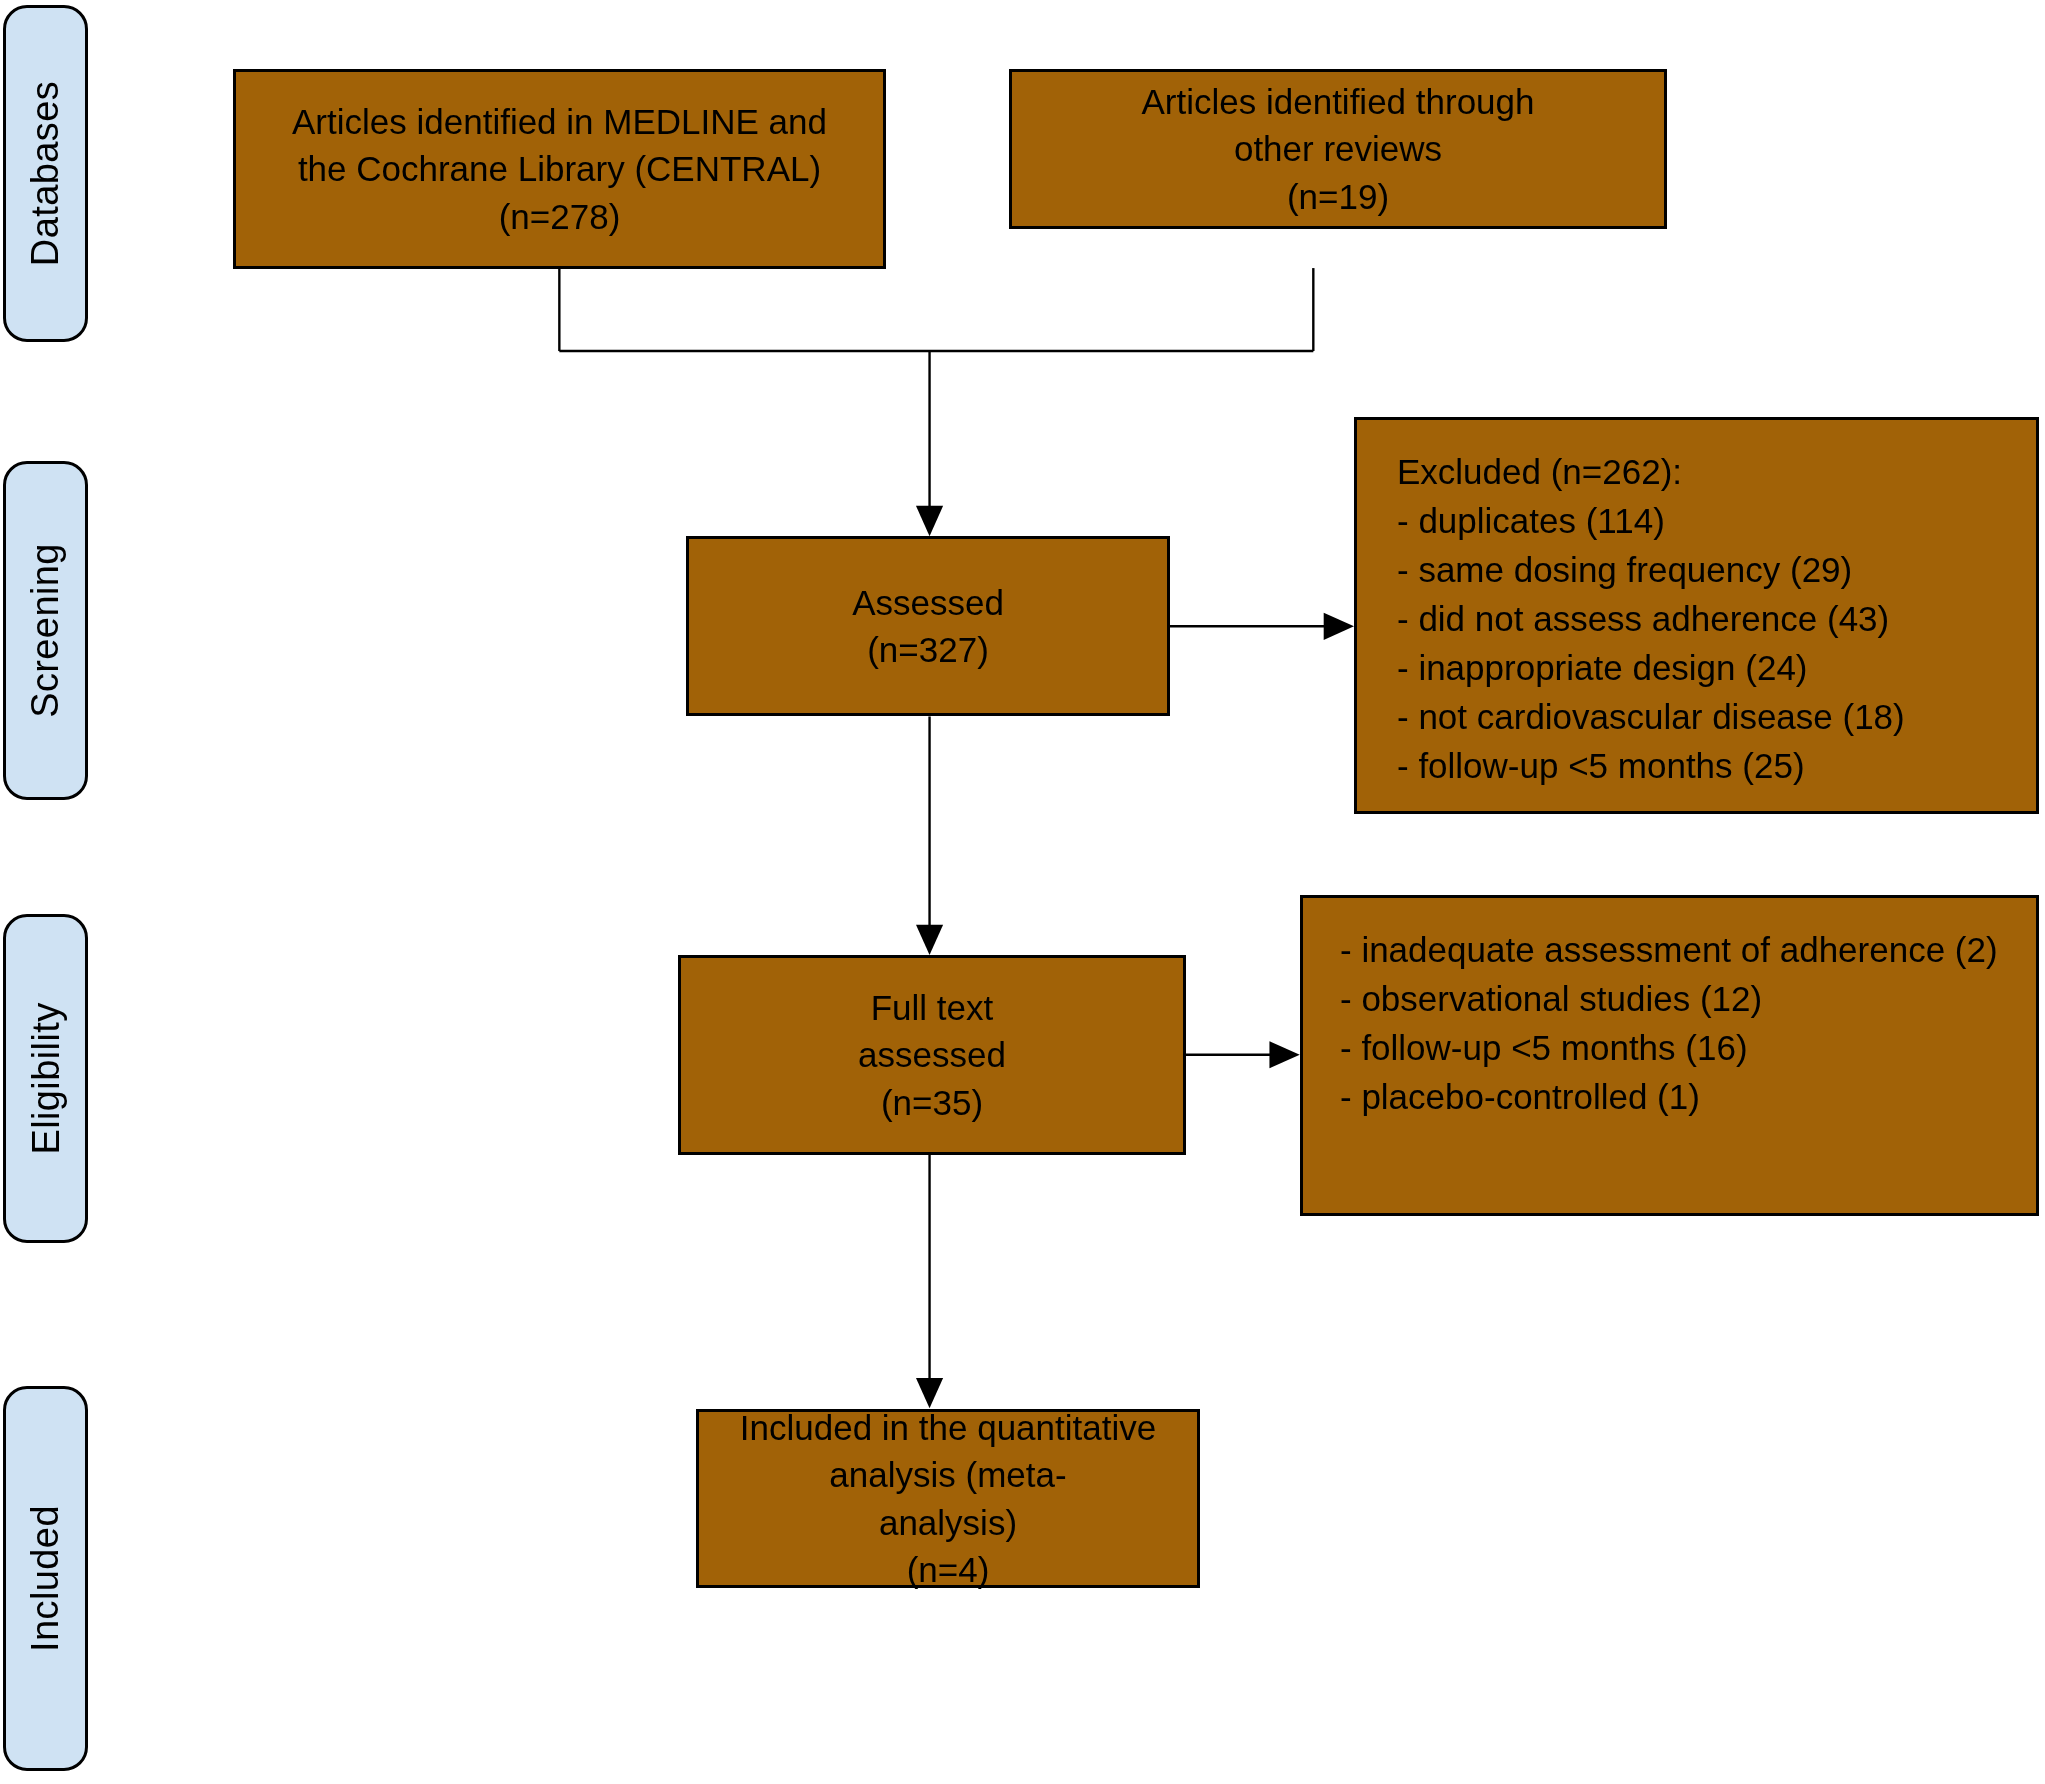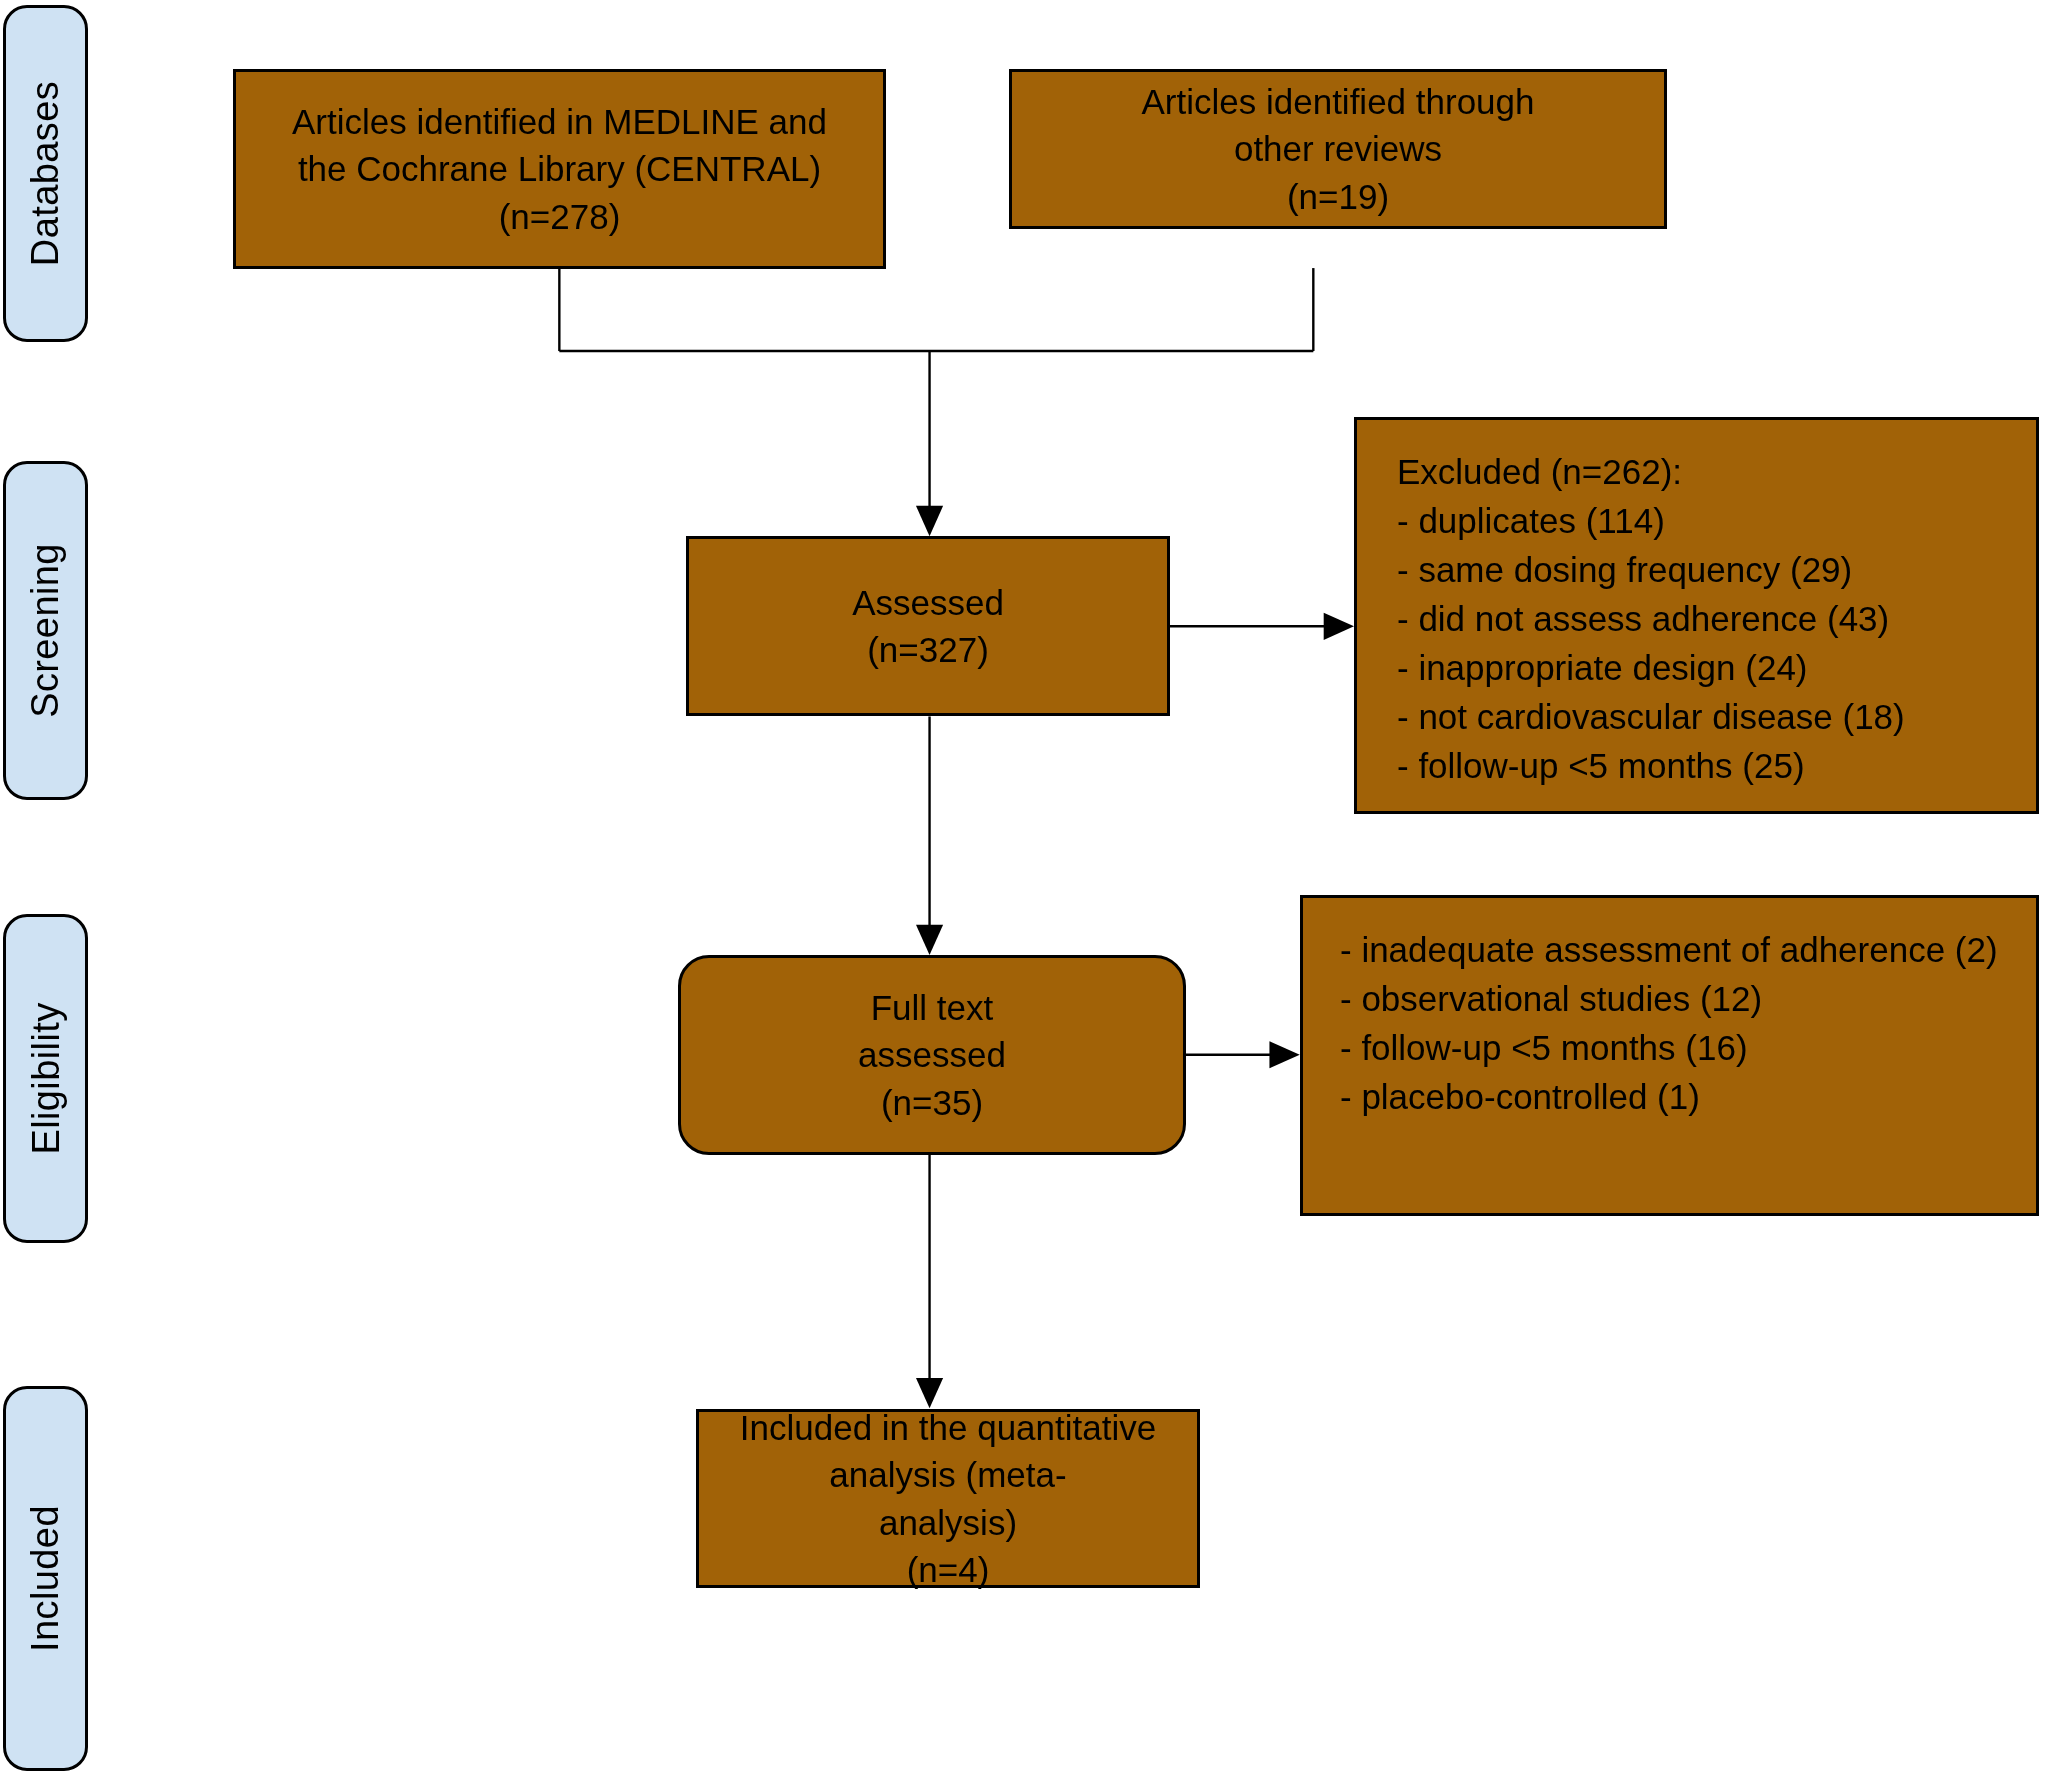--- a/index.html
+++ b/index.html
@@ -125,21 +125,21 @@
   <div class="flow-box listbox" style="left:1354px; top:417px; width:685px; height:397px;">
     <div class="line">Excluded (n=262):</div>
     <div class="line">- duplicates (114)</div>
     <div class="line">- same dosing frequency (29)</div>
     <div class="line">- did not assess adherence (43)</div>
     <div class="line">- inappropriate design (24)</div>
     <div class="line">- not cardiovascular disease (18)</div>
     <div class="line">- follow-up &lt;5 months (25)</div>
   </div>
 
-  <div class="flow-box centered" style="left:678px; top:955px; width:508px; height:200px;border-radius:31px;">
+  <div class="flow-box centered" style="left:678px; top:955px; width:508px; height:200px;">
     <div class="line">Full text</div>
     <div class="line">assessed</div>
     <div class="line">(n=35)</div>
   </div>
 
   <div class="flow-box listbox" style="left:1300px; top:895px; width:739px; height:321px; padding-left:37px;">
     <div class="line">- inadequate assessment of adherence (2)</div>
     <div class="line">- observational studies (12)</div>
     <div class="line">- follow-up &lt;5 months (16)</div>
     <div class="line">- placebo-controlled (1)</div>

